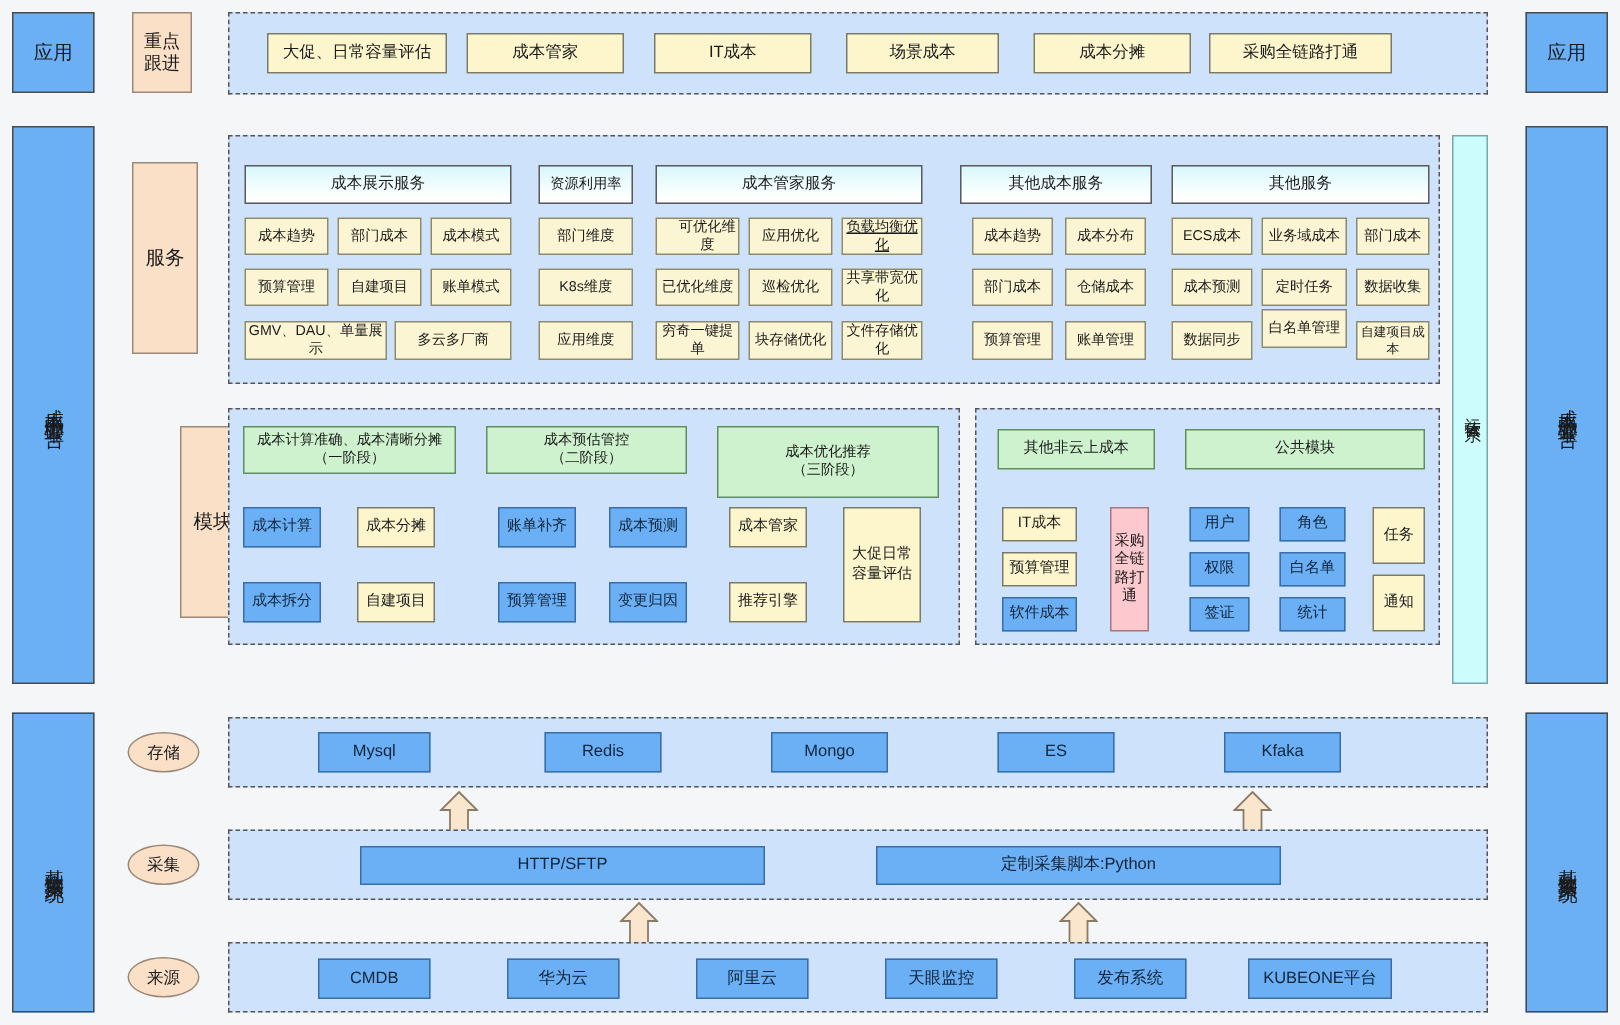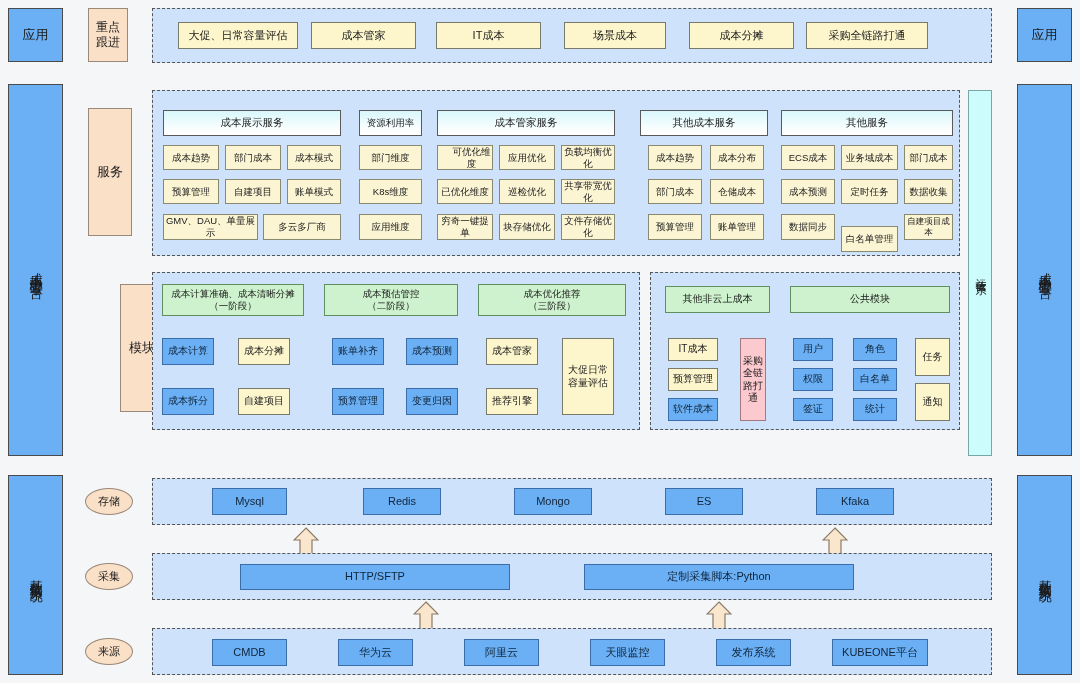--- a/index.html
+++ b/index.html
@@ -172,21 +172,21 @@
 
 <div class="node grad abs" style="left:437px;top:110px;width:178px;height:26px;">
   <span class="sect-head">成本管家服务</span>
 </div>
 <div class="node cream2 abs" style="left:437px;top:145px;width:56px;height:25px;padding-left:13px;">
   <span class="tiny">可优化维度</span>
 </div>
 <div class="node cream2 abs" style="left:499px;top:145px;width:56px;height:25px;">
   <span class="tiny">应用优化</span>
 </div>
-<div class="node cream2 abs" style="left:561px;top:145px;width:54px;height:25px;">
+<div class="node cream2 abs" style="left:561px;top:145px;width:54px;height:25px;text-decoration:underline;">
   <span class="tiny">负载均衡优化</span>
 </div>
 <div class="node cream2 abs" style="left:437px;top:179px;width:56px;height:25px;">
   <span class="tiny">已优化维度</span>
 </div>
 <div class="node cream2 abs" style="left:499px;top:179px;width:56px;height:25px;">
   <span class="tiny">巡检优化</span>
 </div>
 <div class="node cream2 abs" style="left:561px;top:179px;width:54px;height:25px;">
   <span class="tiny">共享带宽优化</span>
@@ -240,21 +240,21 @@
 </div>
 <div class="node cream2 abs" style="left:841px;top:179px;width:57px;height:25px;">
   <span class="tiny">定时任务</span>
 </div>
 <div class="node cream2 abs" style="left:904px;top:179px;width:49px;height:25px;">
   <span class="tiny">数据收集</span>
 </div>
 <div class="node cream2 abs" style="left:781px;top:214px;width:54px;height:26px;">
   <span class="tiny">数据同步</span>
 </div>
-<div class="node cream2 abs" style="left:841px;top:226px;width:57px;height:26px;">
+<div class="node cream2 abs" style="left:841px;top:206px;width:57px;height:26px;">
   <span class="tiny">白名单管理</span>
 </div>
 <div class="node cream2 abs" style="left:904px;top:214px;width:49px;height:26px;">
   <span style="font-size:8.5px">自建项目成本</span>
 </div>
 
 <div class="node cyan abs" style="left:968px;top:90px;width:24px;height:366px;">
   <span class="vtext t11">运营体系</span>
 </div>
 
@@ -288,21 +288,21 @@
 <div class="node blue abs" style="left:406px;top:338px;width:52px;height:27px;">
   <span class="t10">成本预测</span>
 </div>
 <div class="node blue abs" style="left:332px;top:388px;width:52px;height:27px;">
   <span class="t10">预算管理</span>
 </div>
 <div class="node blue abs" style="left:406px;top:388px;width:52px;height:27px;">
   <span class="t10">变更归因</span>
 </div>
 
-<div class="node green abs" style="left:478px;top:284px;width:148px;height:32px;">
+<div class="node green abs" style="left:478px;top:284px;width:148px;height:48px;">
   <span class="tiny">成本优化推荐
 （三阶段）</span>
 </div>
 <div class="node cream abs" style="left:486px;top:338px;width:52px;height:27px;">
   <span class="t10">成本管家</span>
 </div>
 <div class="node cream abs" style="left:486px;top:388px;width:52px;height:27px;">
   <span class="t10">推荐引擎</span>
 </div>
 <div class="node cream abs" style="left:562px;top:338px;width:52px;height:77px;">

